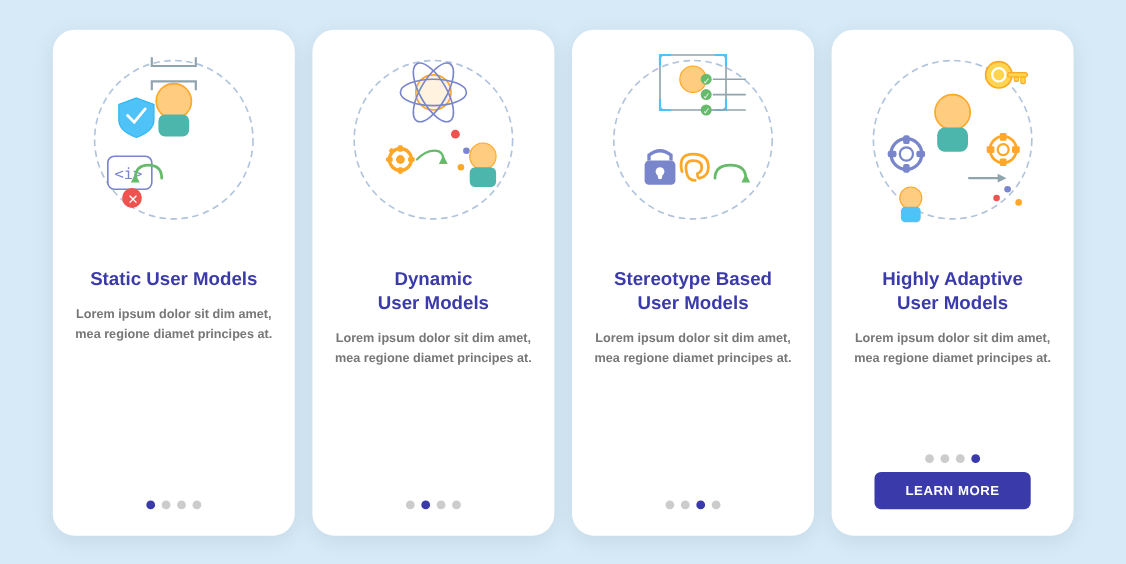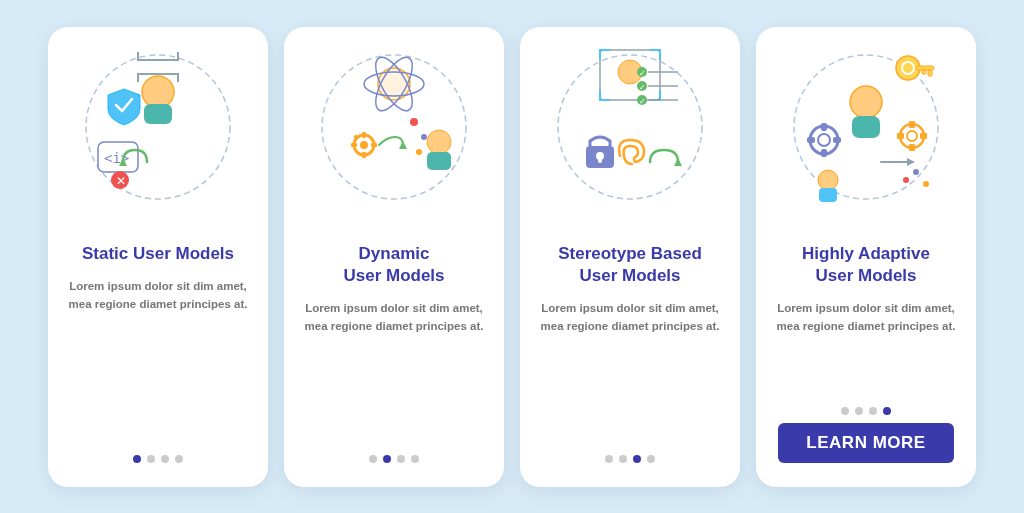--- a/index.html
+++ b/index.html
@@ -77,21 +77,21 @@
     .dot.active {
       background: #3a3aaa;
       width: 8px;
     }
     .learn-more-btn {
       background: #3a3aaa;
       color: #fff;
       border: none;
       border-radius: 6px;
       padding: 10px 28px;
-      font-size: 17px;
+      font-size: 12px;
       font-weight: 700;
       letter-spacing: 0.5px;
       cursor: pointer;
       margin-top: 8px;
     }
 
     
     svg { overflow: visible; }
 
     

